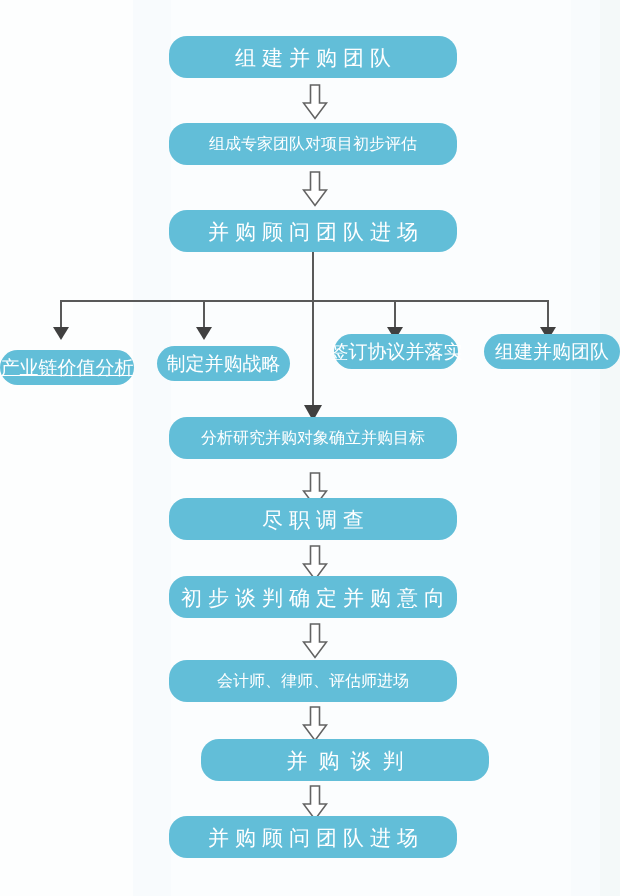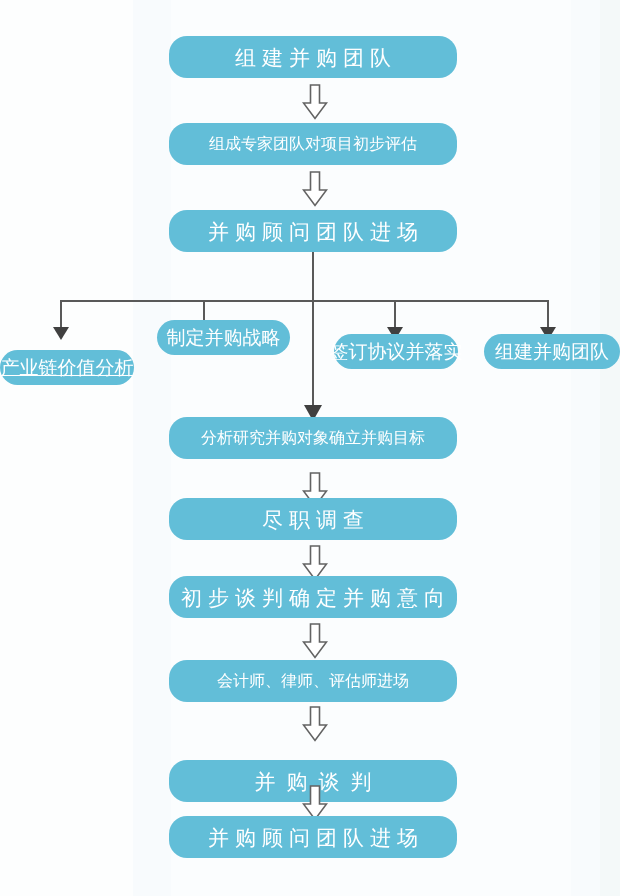--- a/index.html
+++ b/index.html
@@ -138,21 +138,21 @@
 
     <div class="line v" style="left:394px; top:300px; height:29px;"></div>
     <div class="arrowhead" style="left:387px; top:327px;"></div>
 
     <div class="line v" style="left:547px; top:300px; height:29px;"></div>
     <div class="arrowhead" style="left:540px; top:327px;"></div>
   </div>
 
   <div class="node branch" style="left:0px; top:350px; width:134px;text-decoration:underline;">产业链价值分析</div>
 
-  <div class="node branch" style="left:157px; top:320px; width:133px;">制定并购战略</div>
+  <div class="node branch" style="left:157px; top:346px; width:133px;">制定并购战略</div>
 
   <div class="node branch" style="left:334px; top:334px; width:124px;">签订协议并落实</div>
 
   <div class="node branch" style="left:484px; top:334px; width:136px;">组建并购团队</div>
 
   <div class="line v" style="left:312px; top:302px; height:105px;"></div>
   <div class="arrowhead big" style="left:304px; top:405px;"></div>
 
   <div class="node main wide-text" style="top:417px;">分析研究并购对象确立并购目标</div>
 
@@ -179,21 +179,21 @@
   </div>
 
   <div class="node main wide-text" style="top:660px;">会计师、律师、评估师进场</div>
 
   <div class="block-arrow" style="left:302px; top:706px;">
     <svg width="26" height="36" viewBox="0 0 26 36">
       <polygon points="8.5,1 17.5,1 17.5,19 24.5,19 13,34.5 1.5,19 8.5,19" fill="#ffffff" stroke="#636363" stroke-width="1.6" stroke-linejoin="miter"></polygon>
     </svg>
   </div>
 
-  <div class="node main spaced" style="top:760px;">并购谈判</div>
+  <div class="node main spaced" style="top:739px;margin-left:32px;">并购谈判</div>
 
   <div class="block-arrow" style="left:302px; top:785px;">
     <svg width="26" height="36" viewBox="0 0 26 36">
       <polygon points="8.5,1 17.5,1 17.5,19 24.5,19 13,34.5 1.5,19 8.5,19" fill="#ffffff" stroke="#636363" stroke-width="1.6" stroke-linejoin="miter"></polygon>
     </svg>
   </div>
 
   <div class="node main spaced2" style="top:816px;">并购顾问团队进场</div>
 
 </div>

